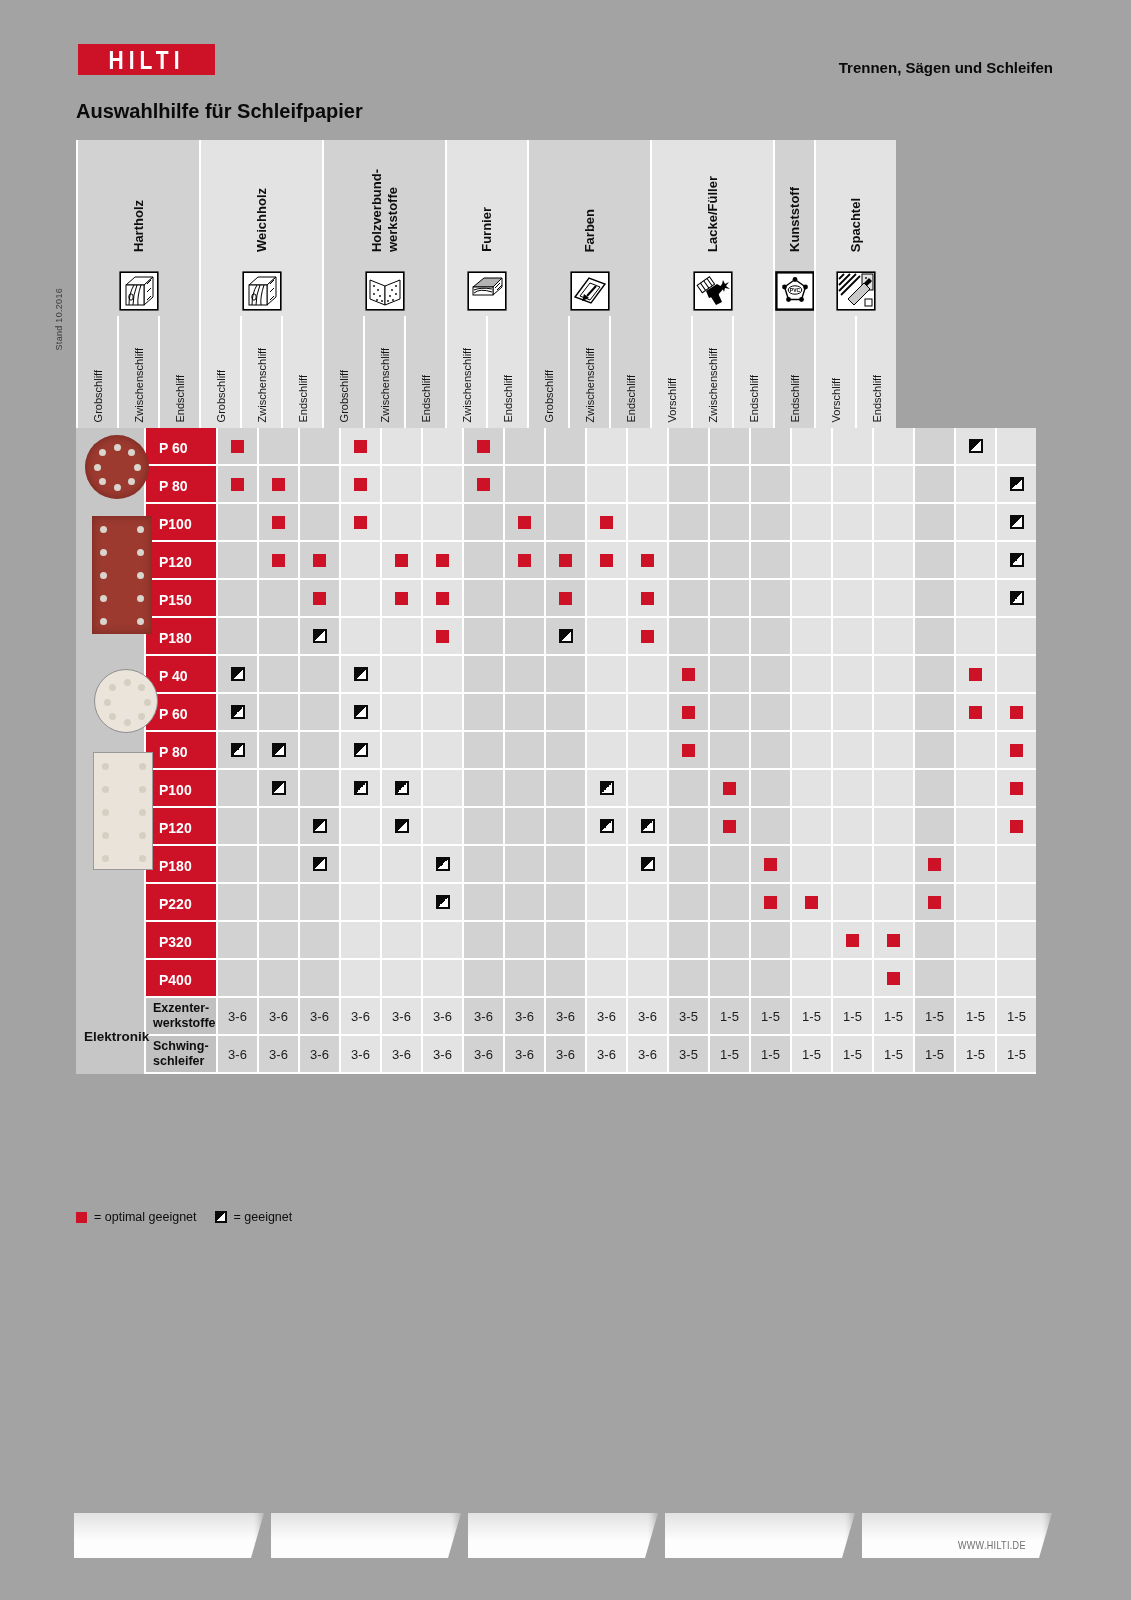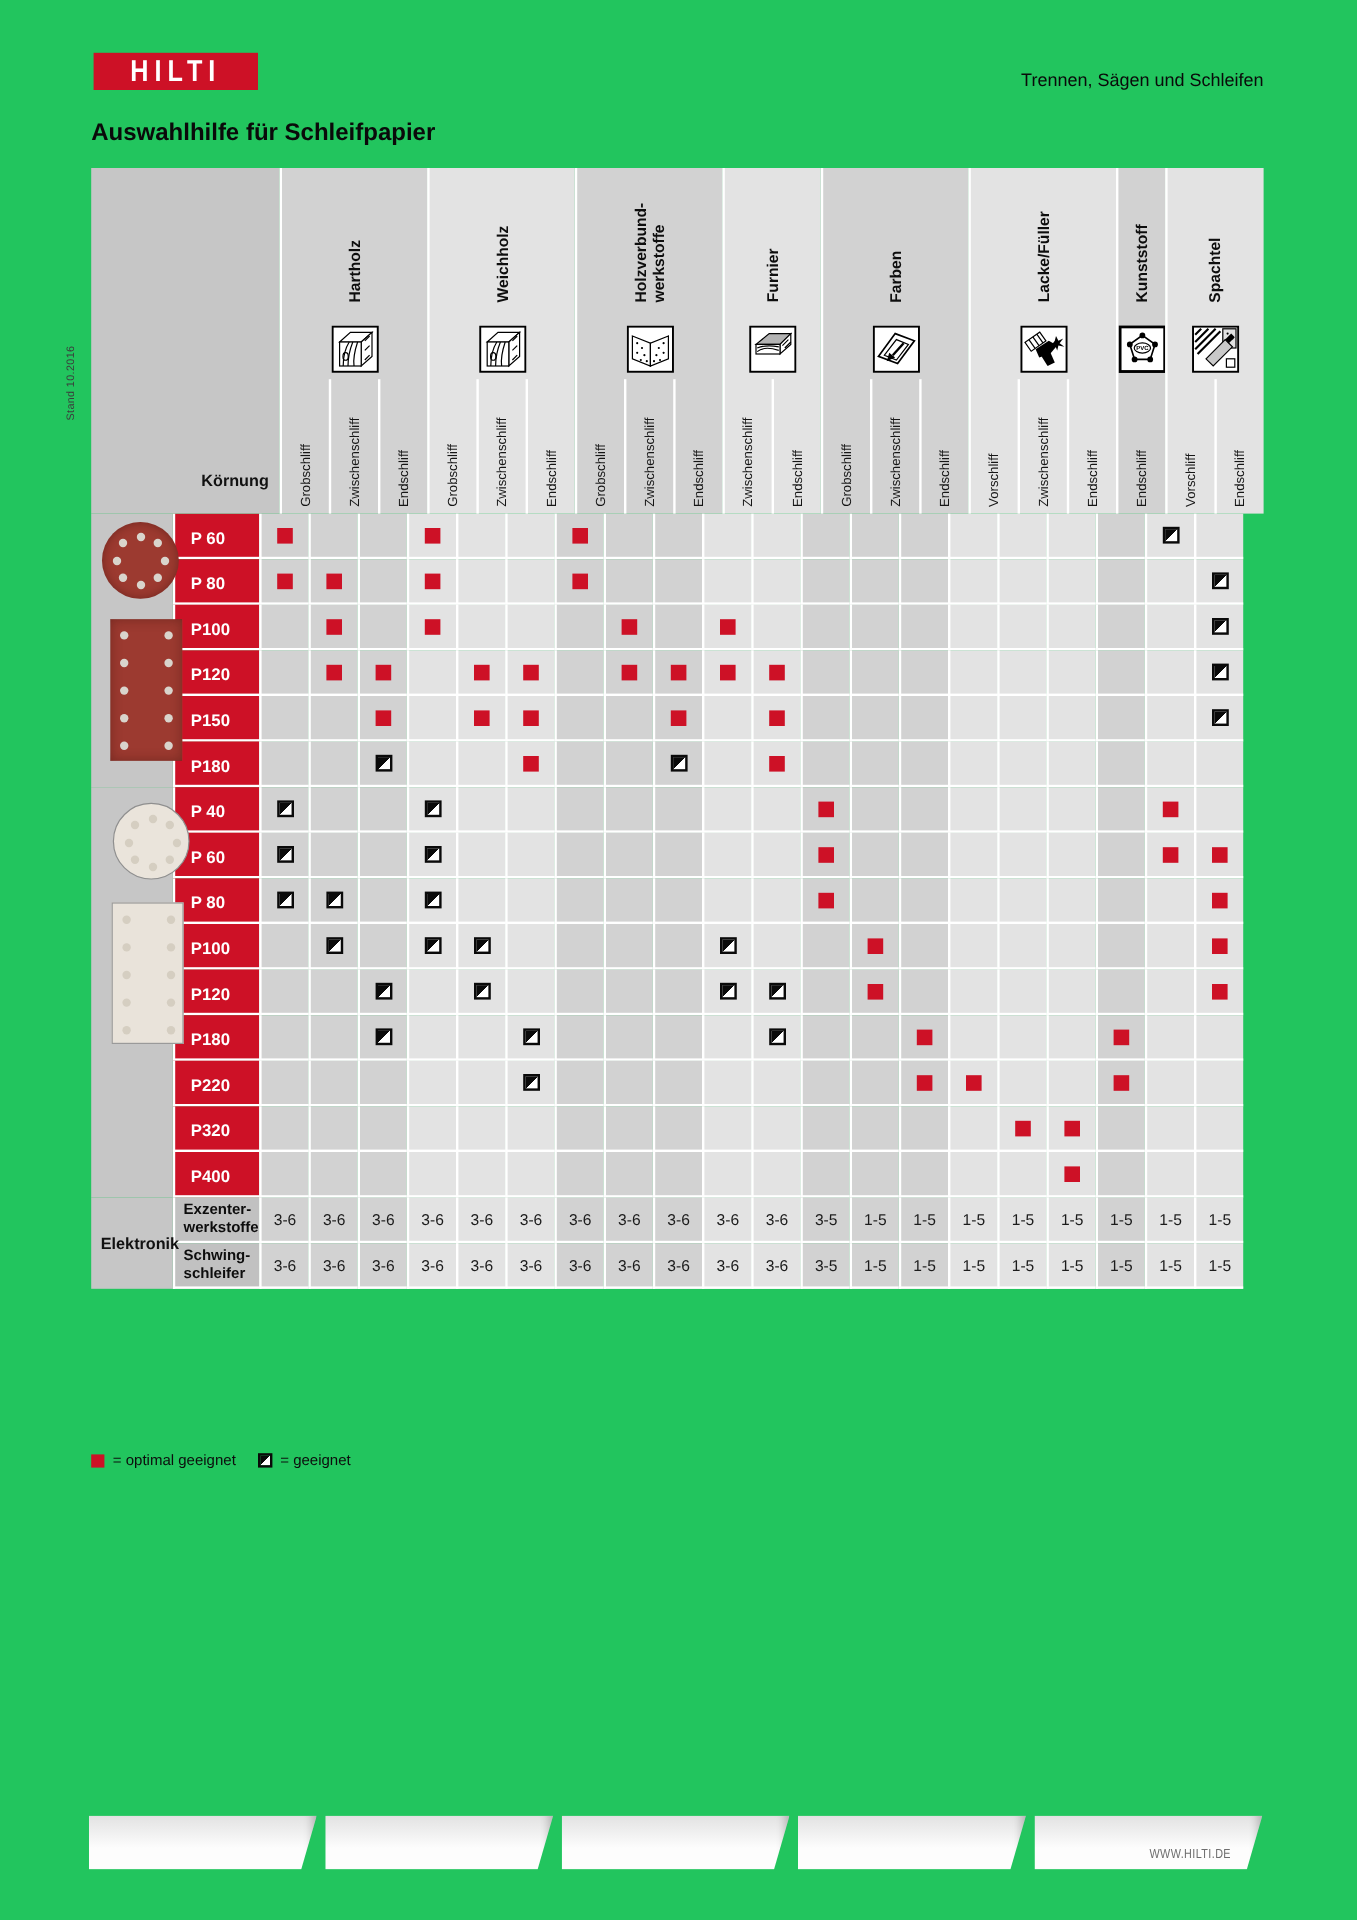--- a/index.html
+++ b/index.html
@@ -1,23 +1,23 @@
 <!DOCTYPE html>
 <html style="--red: #cd1126; --bar: #646464; --cdark: #d2d2d2; --clight: #e3e3e3; --panel: #c6c6c6; --tool: #c1c1c1;"><head>
 <meta charset="utf-8">
 <style>
   html,body{margin:0;padding:0;background:#fff;}
-  .page{position:relative;width:1131px;height:1600px;background:#22c55e;overflow:hidden;
+  .page{position:relative;width:1131px;height:1600px;background:#a3a3a3;overflow:hidden;
         font-family:"Liberation Sans",sans-serif;color:#111;}
 
   
   .logo{position:absolute;left:78px;top:44px;width:137px;height:31px;background:var(--red);}
   .logo span{display:block;text-align:center;color:#fff;font-weight:bold;font-size:21px;
              letter-spacing:5px;line-height:31px;transform:scaleY(1.2);}
-  .hdr-right{position:absolute;right:78px;top:59px;font-size:15px;font-weight:normal;color:#0a0a0a;}
+  .hdr-right{position:absolute;right:78px;top:59px;font-size:15px;font-weight:bold;color:#0a0a0a;}
   .title{position:absolute;left:76px;top:100px;font-size:20px;font-weight:bold;color:#0a0a0a;}
   .stand{position:absolute;left:54px;top:288px;writing-mode:vertical-rl;transform:rotate(180deg);
          font-size:9px;color:#3c3c3c;letter-spacing:.3px;}
 
   
   .table{position:absolute;left:76px;top:140px;width:977px;}
   .thead{display:flex;height:288px;}
   .corner{width:157px;background:var(--panel);position:relative;flex:none;}
   .corner span{position:absolute;right:9px;bottom:20px;font-weight:bold;font-size:13.5px;}
   .groups{display:flex;}
@@ -89,23 +89,20 @@
 
   <div class="logo">
     <span>HILTI</span>
   </div>
   <div class="hdr-right">Trennen, Sägen und Schleifen</div>
   <div class="title">Auswahlhilfe für Schleifpapier</div>
   <div class="stand">Stand 10.2016</div>
 
   <div class="table">
     <div class="thead">
-      <div class="corner">
-        <span>Körnung</span>
-      </div>
       <div class="groups">
           <div class="group dark" style="width: 123px;">
             <div class="g-title">
               <span>Hartholz</span>
             </div>
             <div class="g-icon">
               <svg width="40" height="40" viewBox="0 0 40 40">
                 <rect x="1.2" y="1.2" width="37.6" height="37.6" fill="#fff" stroke="#000" stroke-width="1.6"></rect>
                 <polygon points="7,14 16,6 34,6 25,14" fill="#fff" stroke="#000"></polygon>
                 <polygon points="25,14 34,6 34,26 25,34" fill="#fff" stroke="#000"></polygon>

